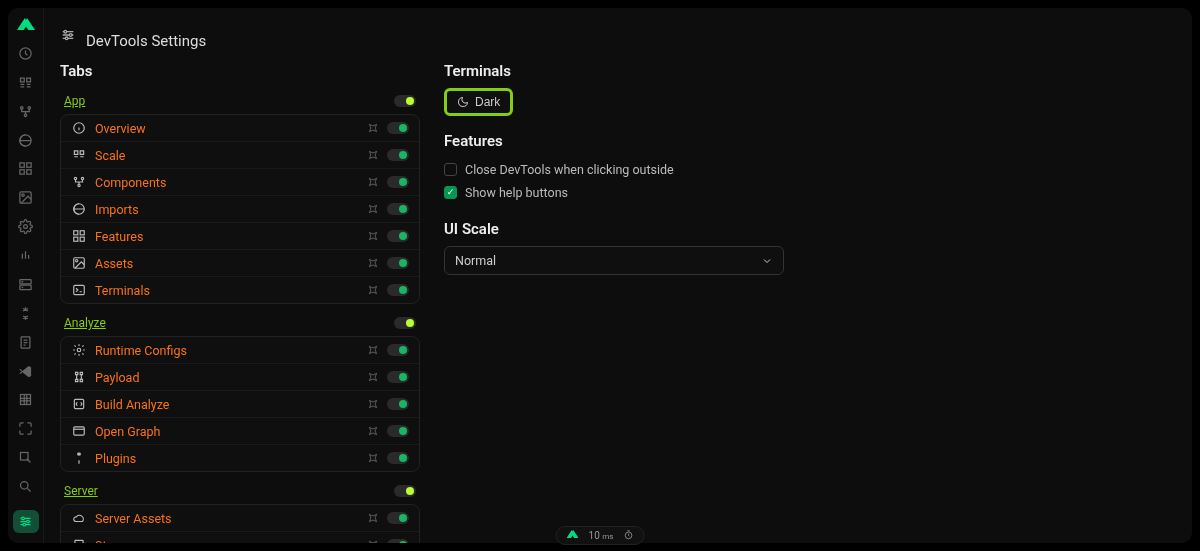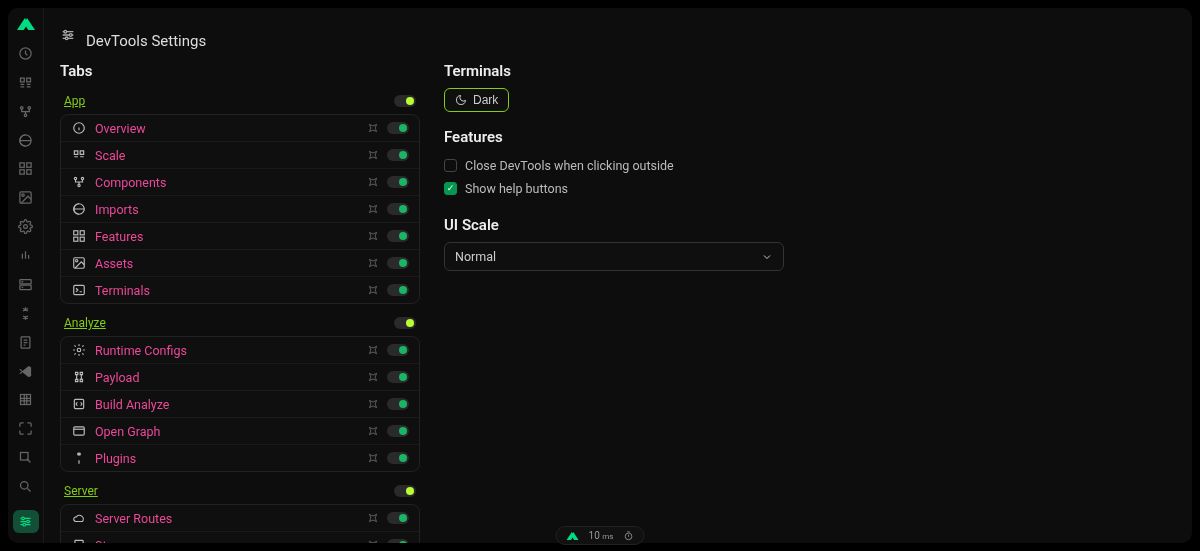--- a/index.html
+++ b/index.html
@@ -124,32 +124,32 @@
   padding: 5px 10px;
   gap: 8px;
   position: relative;
 }
 .item-row:not(:last-child) { border-bottom: 1px solid #1a1a1a; }
 .item-icon {
   width: 16px; height: 16px;
   color: #bbb;
   display: flex; align-items: center; justify-content: center;
 }
-.item-label { color: #ec4899; font-size: 12.5px; flex: 1; }
+.item-label { color: #f97316; font-size: 12.5px; flex: 1; }
 .pin-icon {
   color: #555;
   cursor: pointer;
   transform: rotate(45deg);
 }
 .right-block { margin-bottom: 16px; }
 .theme-btn {
   display: inline-flex;
   align-items: center;
   gap: 6px;
-  border: 1px solid #84cc16;
+  border: 3px solid #84cc16;
   background: #0f0f0f;
   padding: 4px 10px;
   border-radius: 6px;
   color: #ccc;
   font-size: 12px;
   cursor: pointer;
 }
 .select {
   width: 100%;
   display: flex;
@@ -193,21 +193,20 @@
 }
 .bottom-pill {
   position: absolute;
   bottom: 6px;
   left: 50%;
   transform: translateX(-50%);
   background: #111;
   border: 1px solid #222;
   border-radius: 16px;
   display: flex;
-  align-items: center;
   gap: 10px;
   padding: 3px 10px;
   font-size: 10px;
   color: #999;
 }
 .bottom-pill .nuxt-mini { color: #00dc82; }
 svg { display: block; }
 </style>
 </head>
 <body>
@@ -543,21 +542,21 @@
           <span class="cat-label">Server</span>
           <span class="toggle on-lime"></span>
         </div>
         <div class="group">
           <div class="item-row">
             <span class="item-icon">
                 <svg width="14" height="14" viewBox="0 0 24 24" fill="none" stroke="currentColor" stroke-width="2">
                   <path d="M18 18H7a4 4 0 1 1 .5-7.97A6 6 0 1 1 18 18z"></path>
                 </svg>
               </span>
-            <span class="item-label">Server Routes</span>
+            <span class="item-label">Server Assets</span>
             <span class="pin-icon">
                 <svg width="12" height="12" viewBox="0 0 24 24" fill="none" stroke="currentColor" stroke-width="2">
                   <path d="M12 2l3 7 7 3-7 3-3 7-3-7-7-3 7-3z"></path>
                 </svg>
               </span>
             <span class="toggle on-green"></span>
           </div>
           <div class="item-row">
             <span class="item-icon">
                 <svg width="14" height="14" viewBox="0 0 24 24" fill="none" stroke="currentColor" stroke-width="2">

